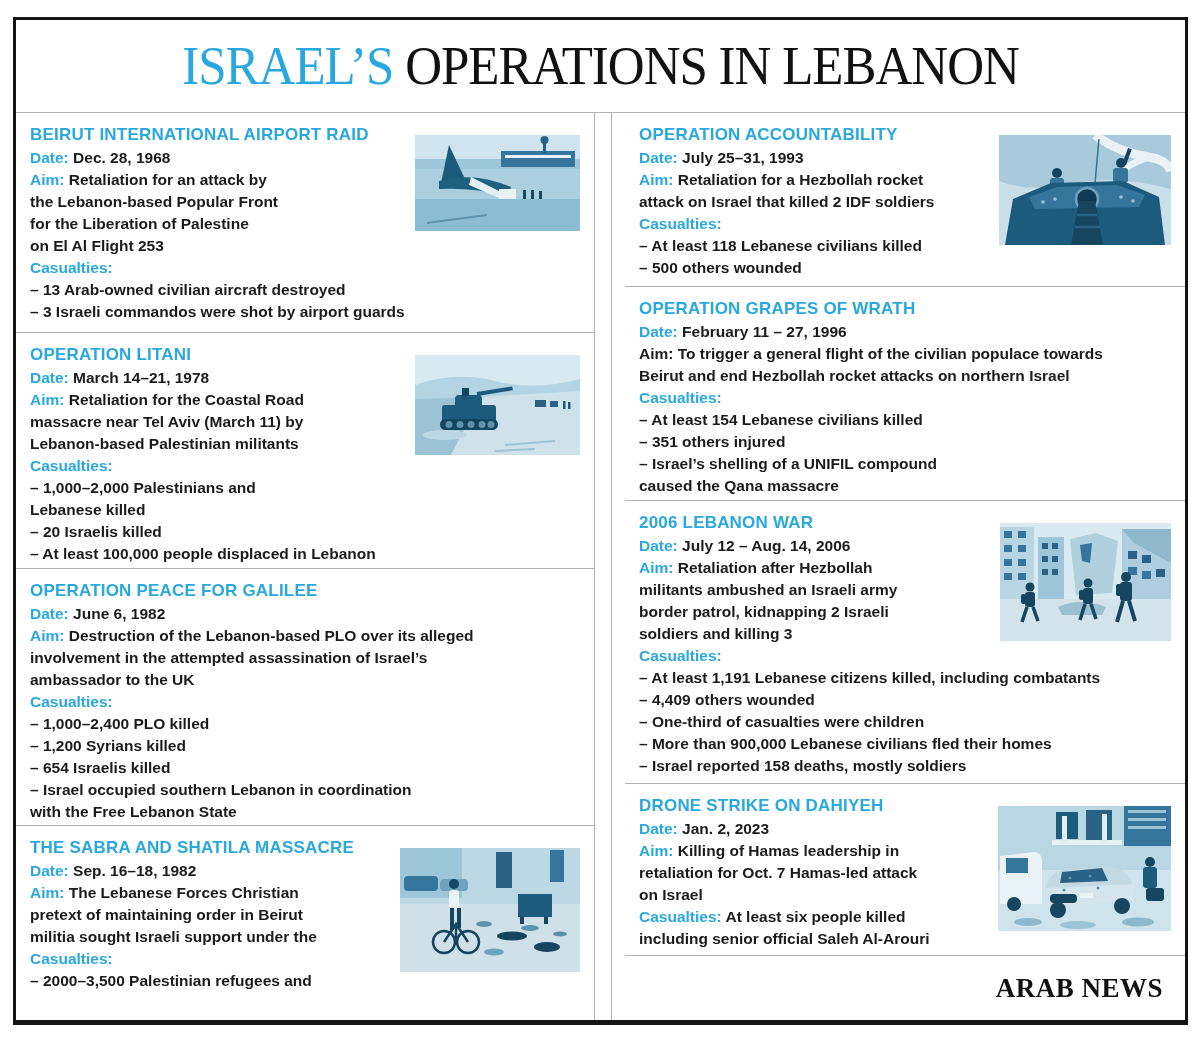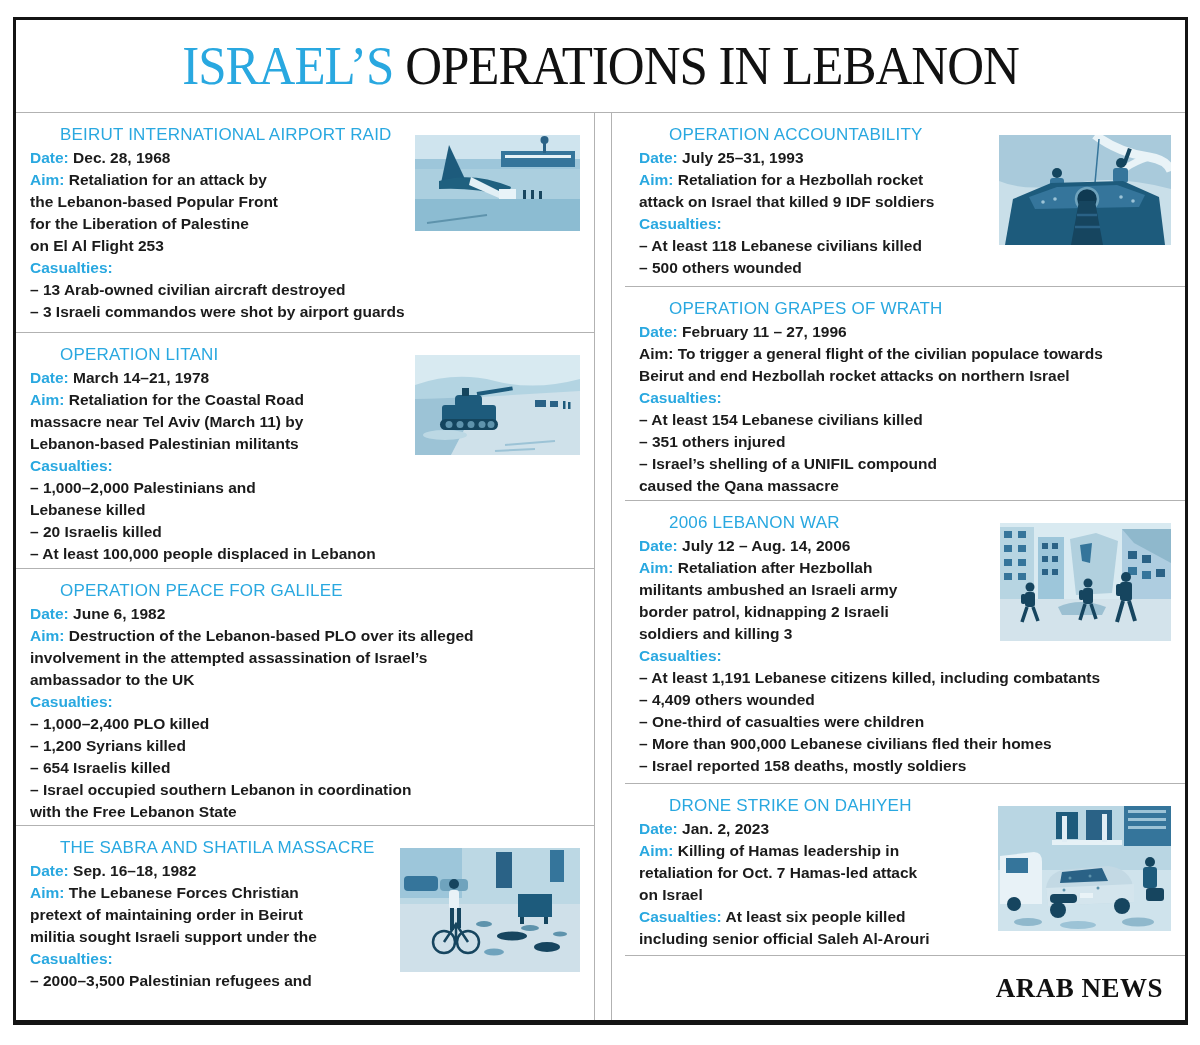--- a/index.html
+++ b/index.html
@@ -43,23 +43,22 @@
   .col-gap{width:16px;flex:0 0 16px;}
   .col-right{flex:1;border-left:1px solid var(--line);padding-left:13px;}
   .card{
     box-sizing:border-box;
     padding:10px 14px 0 14px;
     overflow:hidden;
   }
   .card:not(:last-child){border-bottom:1px solid var(--line);}
   .card-title{
     color:var(--accent);
-    font-size:17px;font-weight:400;line-height:24px;letter-spacing:.2px;
+    font-size:17px;font-weight:700;line-height:24px;letter-spacing:.2px;
     white-space:nowrap;
-    margin-left:30px;
   }
   .line{
     font-size:15.5px;font-weight:700;line-height:22px;
     color:var(--text);
     white-space:nowrap;
   }
   .s-accent{color:var(--accent);}
   .s-text{color:var(--text);}
   .photo{
     float:right;
@@ -231,21 +230,21 @@
                 <circle cx="122" cy="62" r="1.8" fill="#9cc3d6"></circle>
                 <circle cx="134" cy="66" r="1.8" fill="#9cc3d6"></circle>
                 <circle cx="88" cy="64" r="11" fill="#0f3a52" stroke="#6fa3bd" stroke-width="2.5"></circle>
                 <path d="M80 66 L96 66 L104 110 L72 110 Z" fill="#16455f"></path>
                 <path d="M78 80 L98 80 M76 92 L101 92" stroke="#2a6286" stroke-width="2.5" fill="none"></path>
               </svg>
             </div>
             <div class="card-title">OPERATION ACCOUNTABILITY</div>
             <div class="line"><span class="s-accent">Date:</span><span class="s-text"> July 25–31, 1993</span></div>
             <div class="line"><span class="s-accent">Aim:</span><span class="s-text"> Retaliation for a Hezbollah rocket</span></div>
-            <div class="line"><span class="s-text">attack on Israel that killed 9 IDF soldiers</span></div>
+            <div class="line"><span class="s-text">attack on Israel that killed 2 IDF soldiers</span></div>
             <div class="line"><span class="s-accent">Casualties:</span></div>
             <div class="line"><span class="s-text">– At least 118 Lebanese civilians killed</span></div>
             <div class="line"><span class="s-text">– 500 others wounded</span></div>
           </div>
           <div class="card" style="height: 214px;">
             <div class="card-title">OPERATION GRAPES OF WRATH</div>
             <div class="line"><span class="s-accent">Date:</span><span class="s-text"> February 11 – 27, 1996</span></div>
             <div class="line"><span class="s-text">Aim: To trigger a general flight of the civilian populace towards</span></div>
             <div class="line"><span class="s-text">Beirut and end Hezbollah rocket attacks on northern Israel</span></div>
             <div class="line"><span class="s-accent">Casualties:</span></div>

